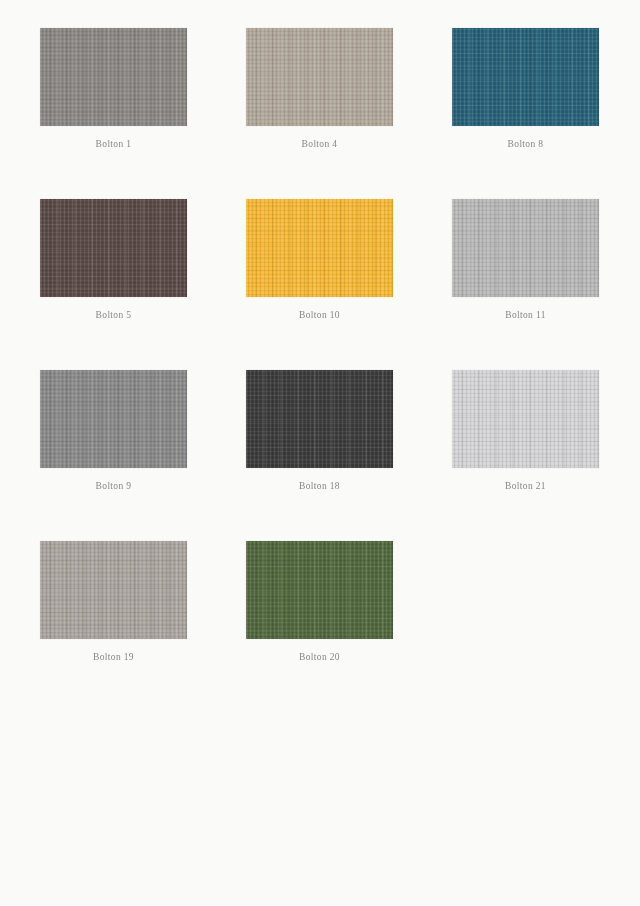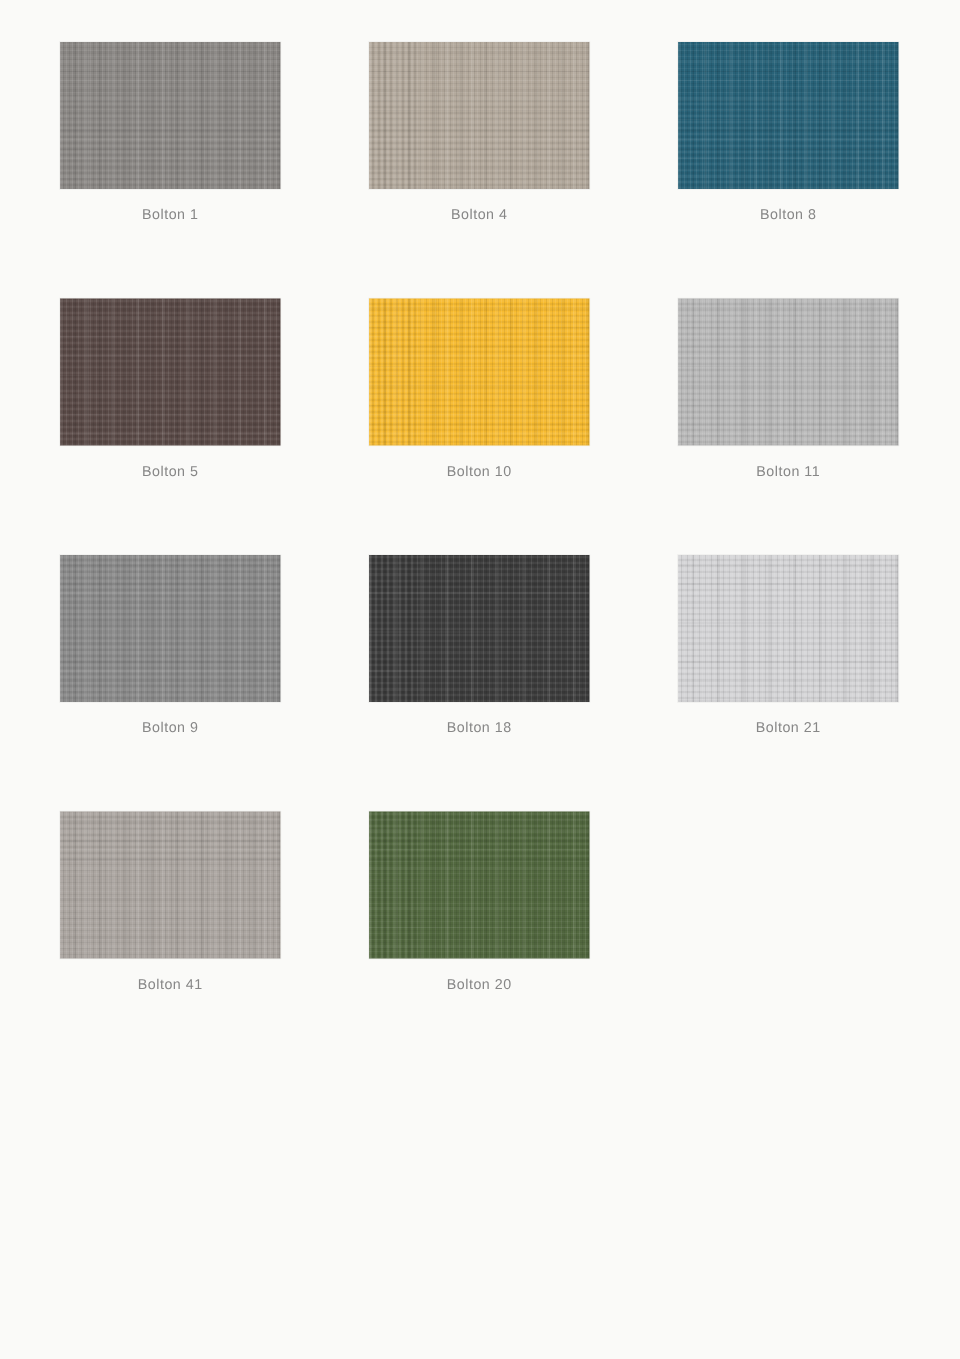--- a/index.html
+++ b/index.html
@@ -98,21 +98,21 @@
         rgba(255,255,255,0.00) 7px,
         rgba(255,255,255,0.045) 7px,
         rgba(255,255,255,0.045) 8px,
         rgba(0,0,0,0.00) 8px,
         rgba(0,0,0,0.00) 13px);
     pointer-events: none;
   }
 
   .swatch-label {
     margin-top: 12px;
-    font-family: Liberation Sans, sans-serif;
+    font-family: Liberation Serif, serif;
     font-size: 9.5px;
     letter-spacing: 0.35px;
     color: #878787;
     text-align: center;
     line-height: 12px;
     white-space: nowrap;
   }
 </style>
 </head>
 <body style="background: rgb(250, 250, 248);">
@@ -150,20 +150,20 @@
       <div class="swatch-cell">
         <div class="swatch-chip" style="background-color: rgb(60, 60, 60);"></div>
         <div class="swatch-label">Bolton 18</div>
       </div>
       <div class="swatch-cell">
         <div class="swatch-chip" style="background-color: rgb(213, 213, 215);"></div>
         <div class="swatch-label">Bolton 21</div>
       </div>
       <div class="swatch-cell">
         <div class="swatch-chip" style="background-color: rgb(171, 165, 160);"></div>
-        <div class="swatch-label">Bolton 41</div>
+        <div class="swatch-label">Bolton 19</div>
       </div>
       <div class="swatch-cell">
         <div class="swatch-chip" style="background-color: rgb(82, 104, 63);"></div>
         <div class="swatch-label">Bolton 20</div>
       </div>
     </div>
 </div>
 
 </body></html>

